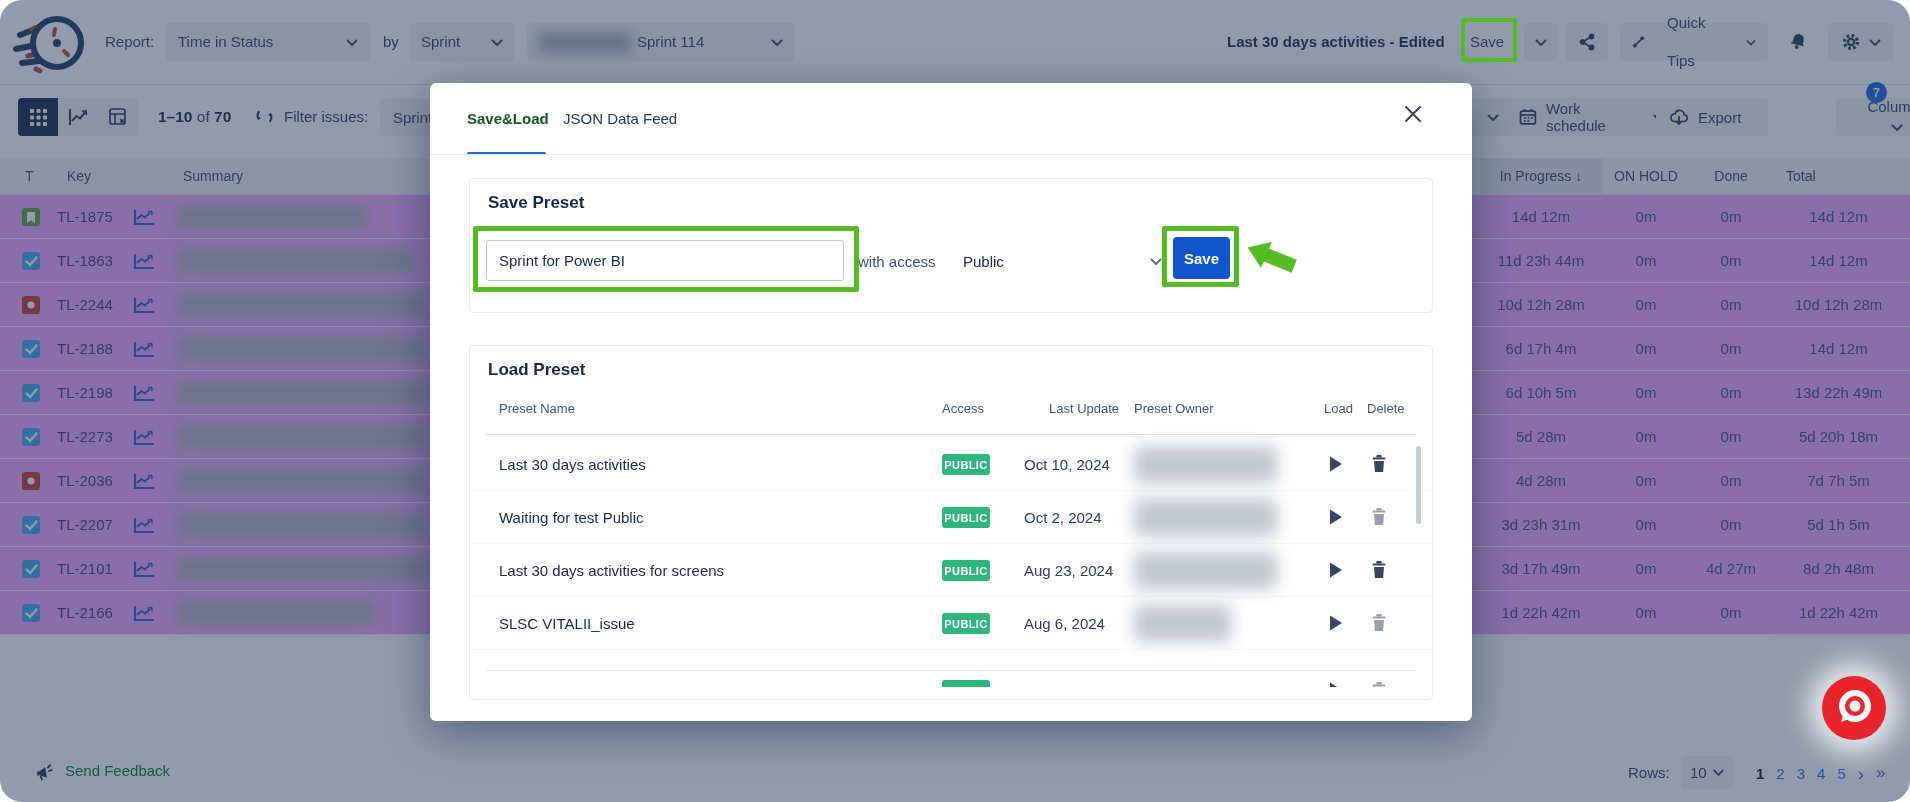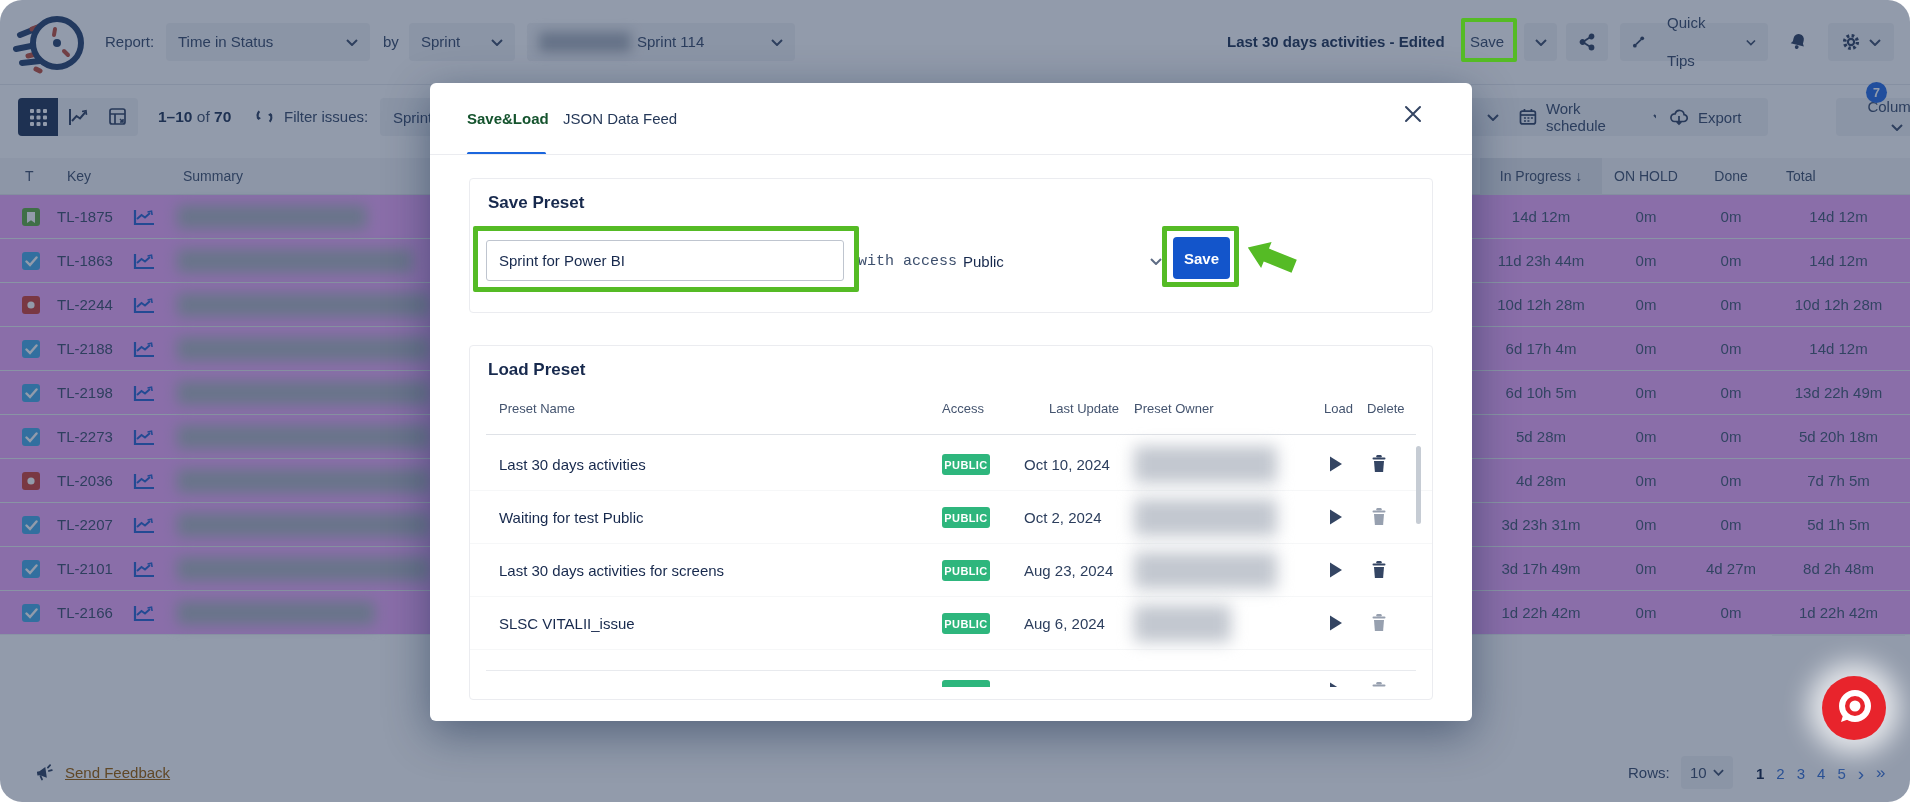--- a/index.html
+++ b/index.html
@@ -457,21 +457,21 @@
       </span>
       <span class="iblur" style="width: 198px;"></span>
       <span class="val v-ip">1d 22h 42m</span>
       <span class="val v-oh">0m</span>
       <span class="val v-dn">0m</span>
       <span class="val v-tt">1d 22h 42m</span>
     </div>
     </div>
 
   <div id="footer">
-    <span class="abs" style="left:35px;top:17px;display:flex;align-items:center;gap:10px;font-size:15px;color:#a16207;cursor:pointer;text-decoration:underline;">
+    <span class="abs" style="left:35px;top:17px;display:flex;align-items:flex-start;gap:10px;font-size:15px;color:#15803d;cursor:pointer;">
       <svg width="20" height="20" viewBox="0 0 20 20" style="transform:rotate(-8deg);">
         <path d="M2 8.5v4h2.6l6.4 3.5v-11L4.6 8.5H2z" fill="#344563"></path>
         <path d="M13.5 6l2.5-2M14 9.5l3-.3M5 13.5l1 3.5" stroke="#344563" stroke-width="1.8" fill="none" stroke-linecap="round"></path>
       </svg>
       <span>Send Feedback</span>
     </span>
     <span class="abs" style="left:1628px;top:19px;color:#3d4f6d;">Rows:</span>
     <div class="abs pill" style="left:1681px;top:11px;width:52px;height:33px;padding:0 9px;">
       <span style="color:#3d4f6d;">10</span>
       <svg width="11" height="7" viewBox="0 0 12 7">
@@ -498,21 +498,21 @@
     <div id="tabs-divider"></div>
     <span class="abs" style="left:972px;top:20px;cursor:pointer;">
       <svg width="22" height="22" viewBox="0 0 22 22" stroke="#344563" stroke-width="2" stroke-linecap="round">
           <path d="M4 4l14 14M18 4L4 18"></path>
         </svg>
     </span>
 
     <div class="card" style="top:95px;height:135px;padding-left:41px;">
       <span class="cardtitle">Save Preset</span>
       <input id="preset-name-input" type="text" value="Sprint for Power BI" style="">
-      <span class="ph" style="left:388px;color:#3d4f6d;font-family:Liberation Mono, monospace;">with access</span>
+      <span class="ph" style="left:388px;color:#3d4f6d;">with access</span>
       <div class="ph" style="left:480px;width:212px;display:flex;justify-content:space-between;align-items:center;cursor:pointer;">
         <span style="color:#17294d;margin-left:13px;">Public</span>
         <svg width="12" height="7" viewBox="0 0 12 7">
             <path d="M1 1l5 5 5-5" fill="none" stroke="#5e6c84" stroke-width="2"></path>
           </svg>
       </div>
       <button id="save-btn">Save</button>
     </div>
 
     <div class="card" style="top:262px;height:355px;overflow:hidden;">

